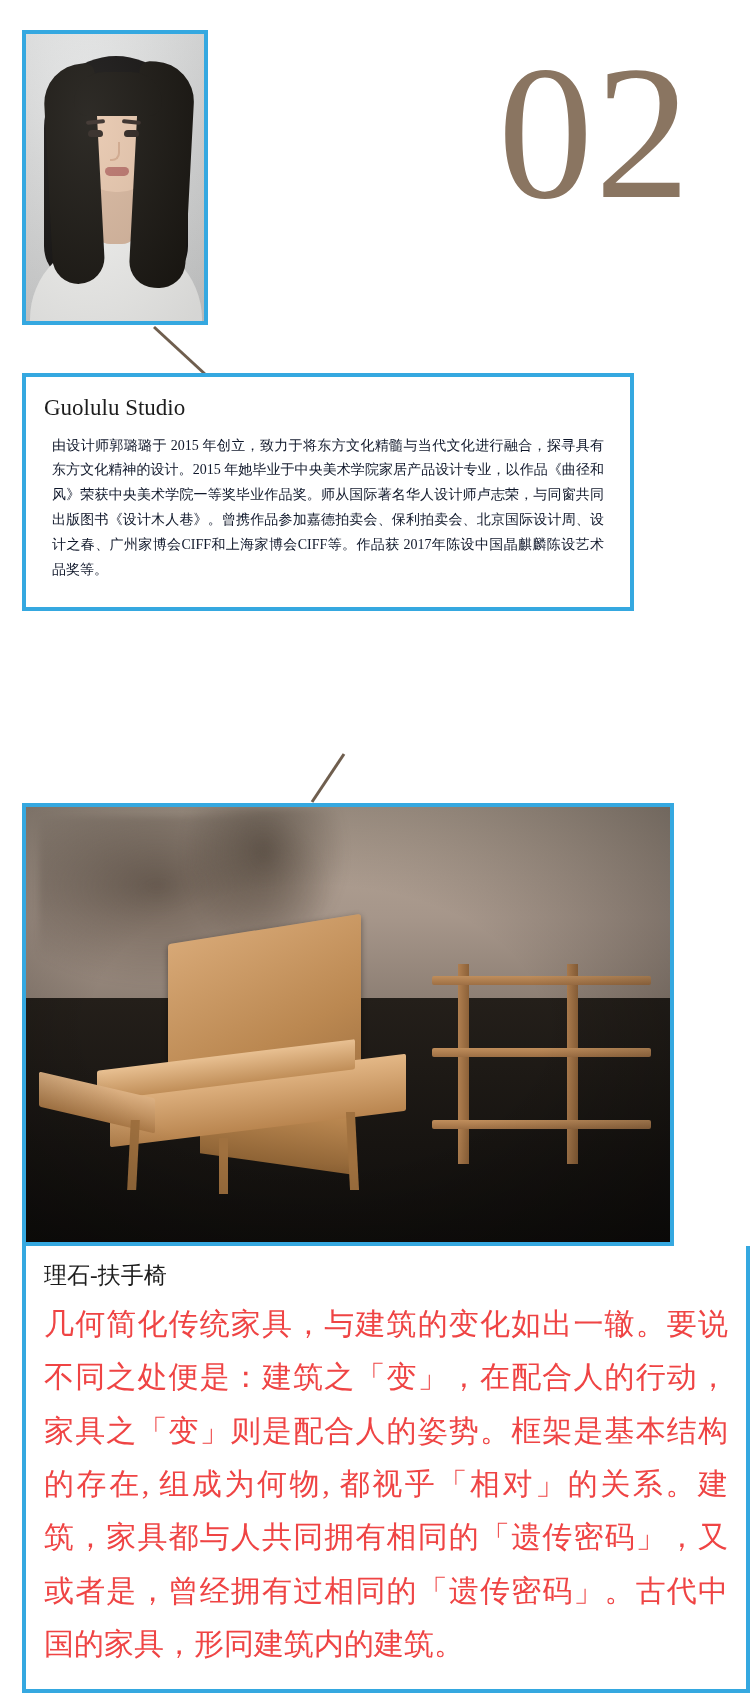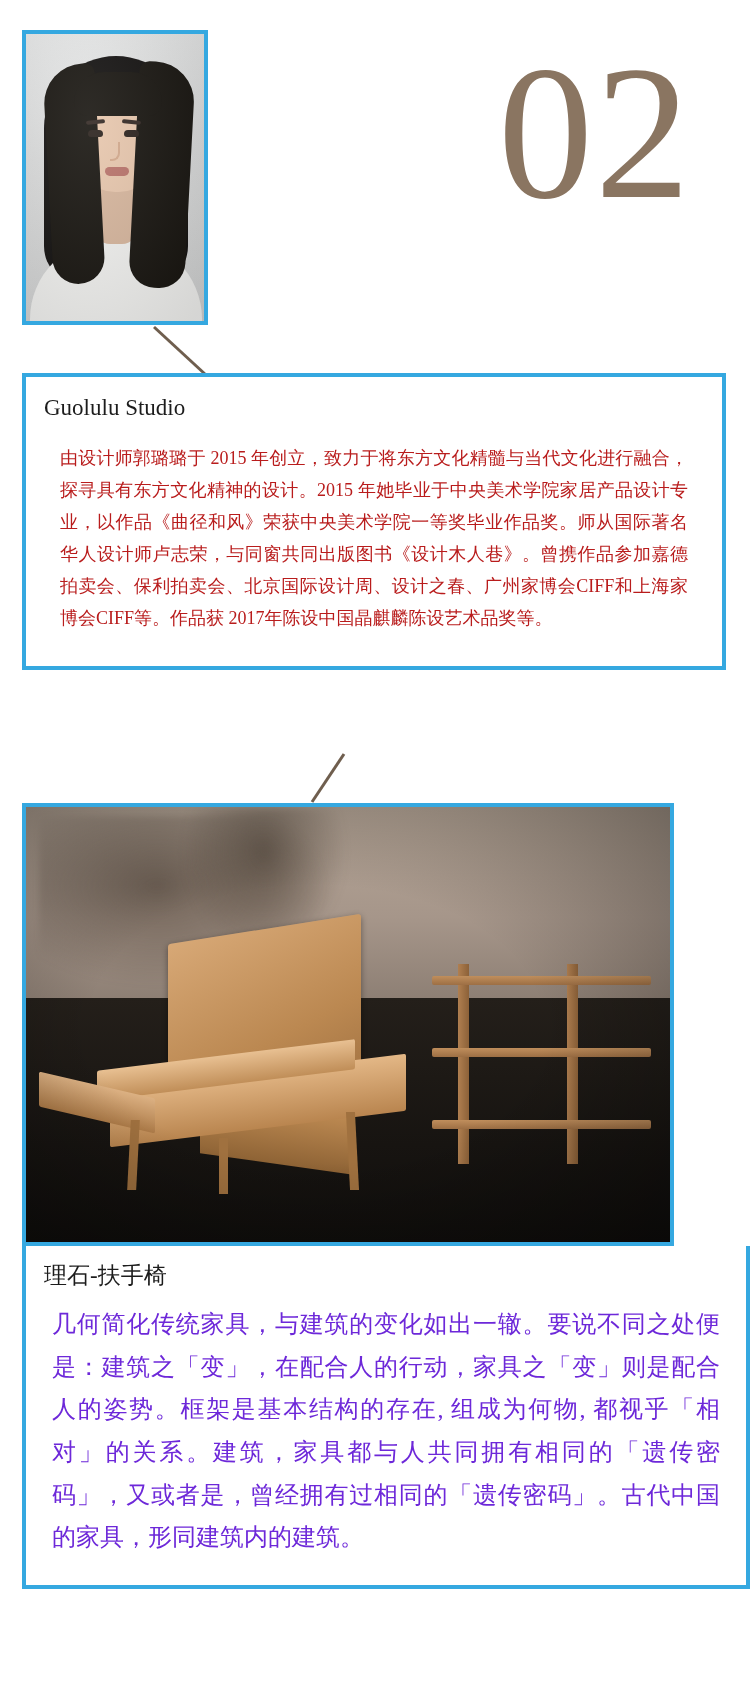--- a/index.html
+++ b/index.html
@@ -167,39 +167,39 @@
     position: absolute;
     background: transparent;
   }
   .connector svg { display: block; }
 
   
   .bio-box {
     position: absolute;
     left: 22px;
     top: 373px;
-    width: 704px;
+    width: 612px;
     border: 4px solid #35a8e0;
     box-sizing: border-box;
     background: #ffffff;
     padding: 14px 18px 16px 18px;
   }
   .bio-title {
     font-size: 23px;
     color: #1c1c1c;
     line-height: 1.5;
     margin: 0 0 2px 0;
     font-family: "Liberation Serif", serif;
   }
   .bio-text {
-    font-size: 18px;
+    font-size: 14px;
     line-height: 1.78;
-    color: #b91c1c;
+    color: #0f172a;
     text-align: justify;
-    margin: 16px;
+    margin: 8px;
     font-family: "Liberation Serif", serif;
   }
 
   
   .photo-frame {
     position: absolute;
     left: 22px;
     top: 803px;
     width: 652px;
     height: 443px;
@@ -349,25 +349,25 @@
     background: #ffffff;
     padding: 12px 18px 18px 18px;
   }
   .caption-title {
     font-size: 23px;
     color: #1c1c1c;
     line-height: 1.6;
     margin: 0 0 2px 0;
   }
   .caption-text {
-    font-size: 24px;
+    font-size: 30px;
     line-height: 1.78;
-    color: #6d28d9;
+    color: #ef4444;
     text-align: justify;
-    margin: 8px;
+    margin: 0;
   }
 </style>
 </head>
 <body>
 
 <div class="page">
 
   <div class="big-number">02</div>
 
   <div class="portrait-frame">

